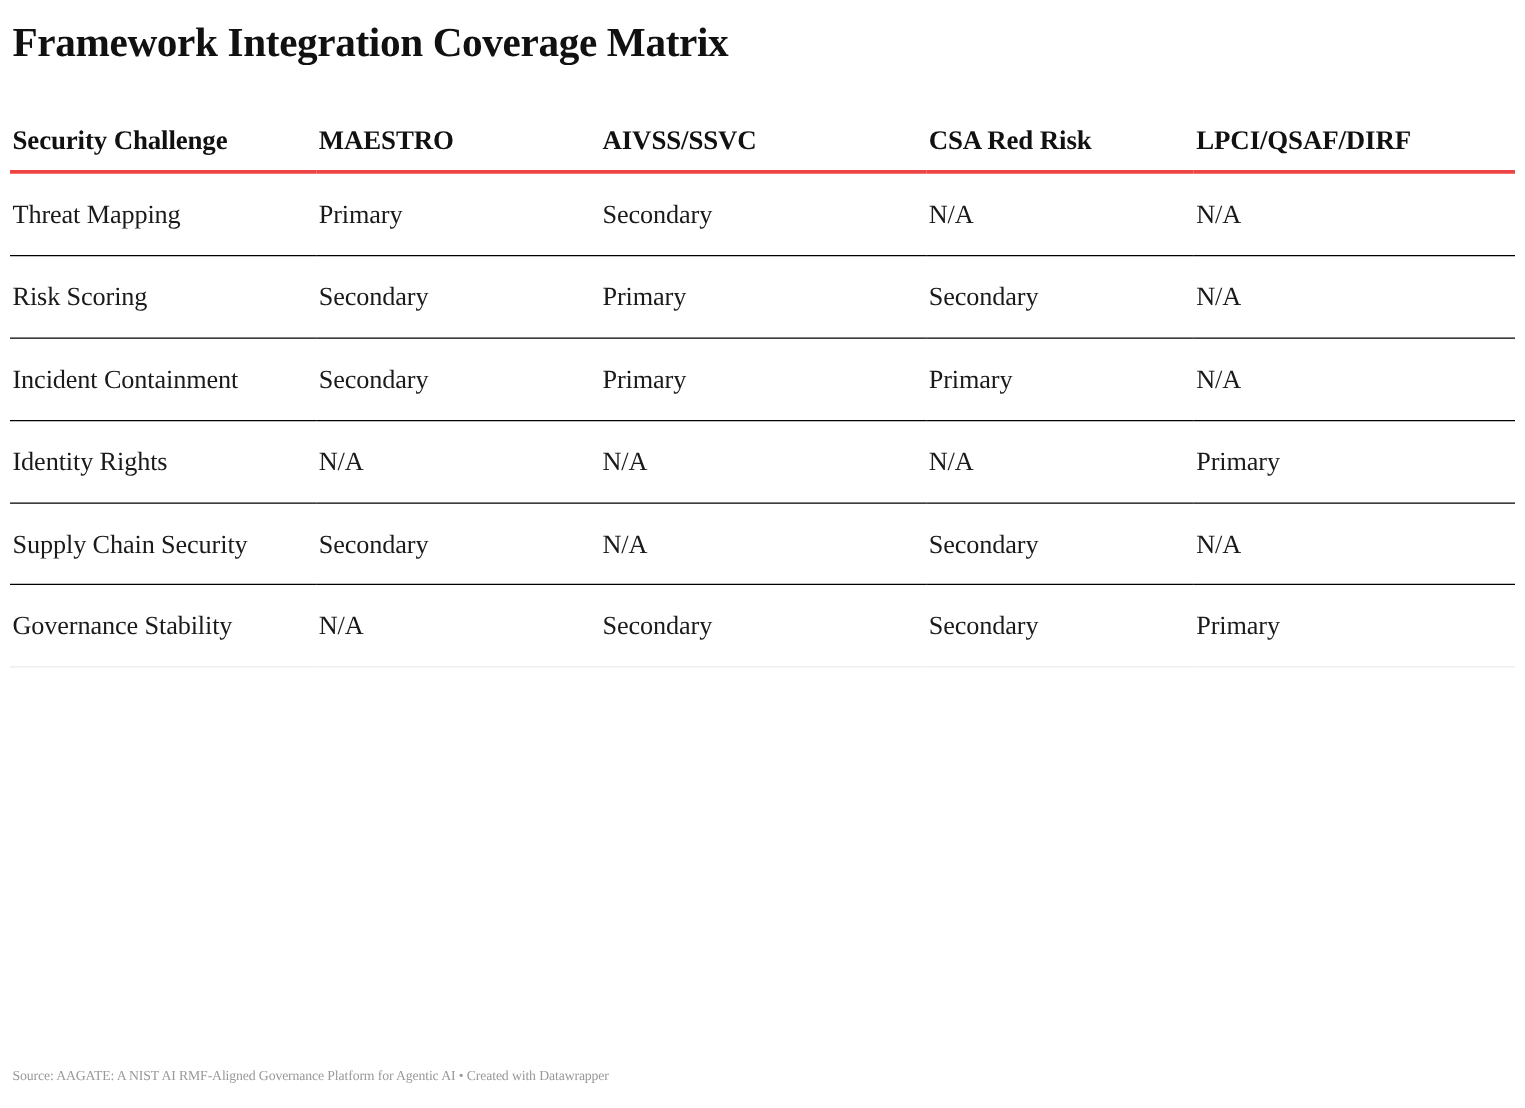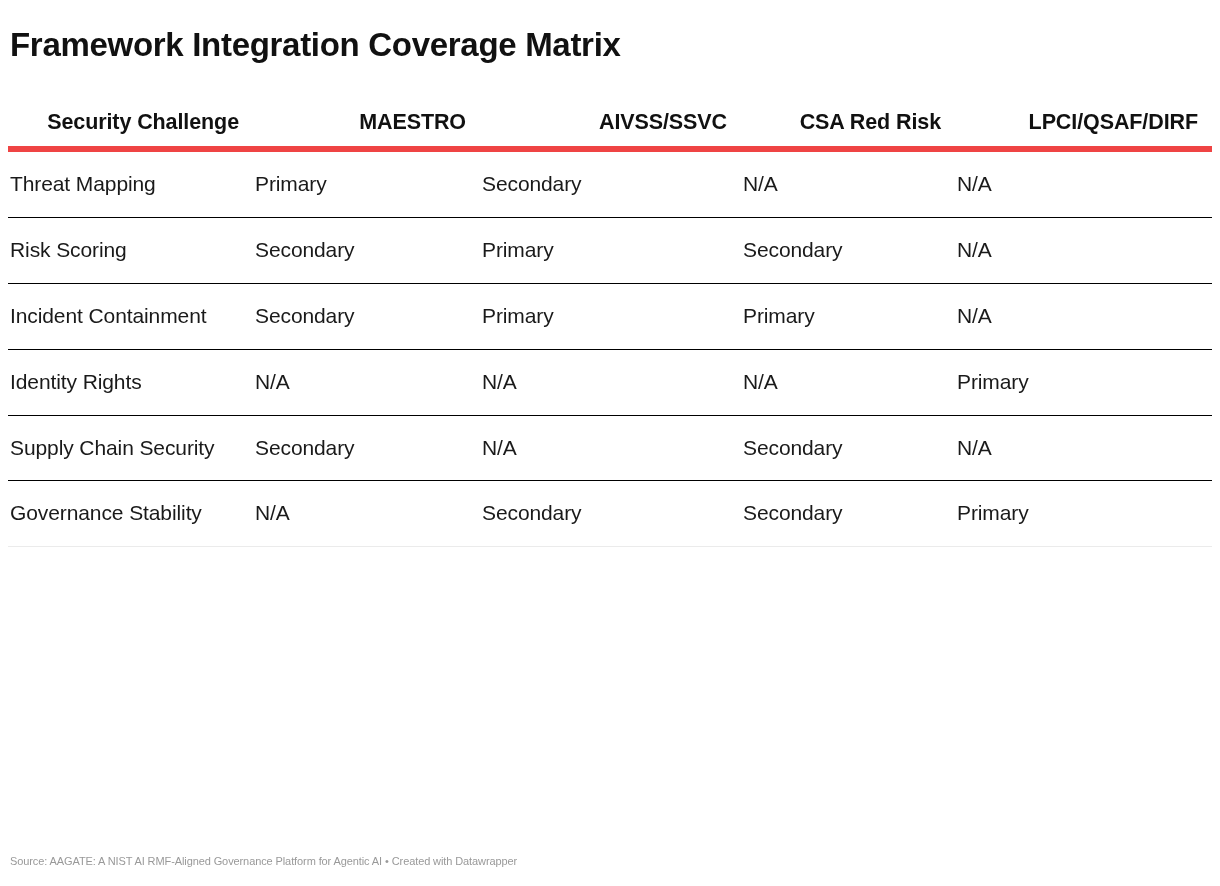--- a/index.html
+++ b/index.html
@@ -14,21 +14,22 @@
     color: #1a1a1a;
     overflow: hidden;
     position: relative;
   }
 
   .page {
     position: relative;
     width: 980px;
     height: 886px;
     box-sizing: border-box;
-    padding: 10px 8px;
+    padding: 0 8px;
+    font-family: Liberation Serif, serif;
   }
 
   
   .title {
     font-size: 33px;
     font-weight: bold;
     line-height: 1.12;
     letter-spacing: -0.3px;
     color: #111111;
     margin: 0;
@@ -49,25 +50,25 @@
   .matrix col.c2 { width: 227px; }
   .matrix col.c3 { width: 261px; }
   .matrix col.c4 { width: 214px; }
   .matrix col.c5 { width: 257px; }
 
   .matrix thead th {
     font-size: 21.5px;
     font-weight: bold;
     line-height: 1.17;
     color: #111111;
-    text-align: right;
+    text-align: left;
     vertical-align: bottom;
     padding: 0 14px 11px 2px;
     letter-spacing: -0.1px;
-    border-bottom: 6px solid #ef4444;
+    border-bottom: 3px solid #ef4444;
   }
 
   .matrix tbody td {
     font-size: 21px;
     font-weight: normal;
     line-height: 1.28;
     color: #1a1a1a;
     text-align: left;
     vertical-align: middle;
     padding: 19px 14px 19px 2px;

